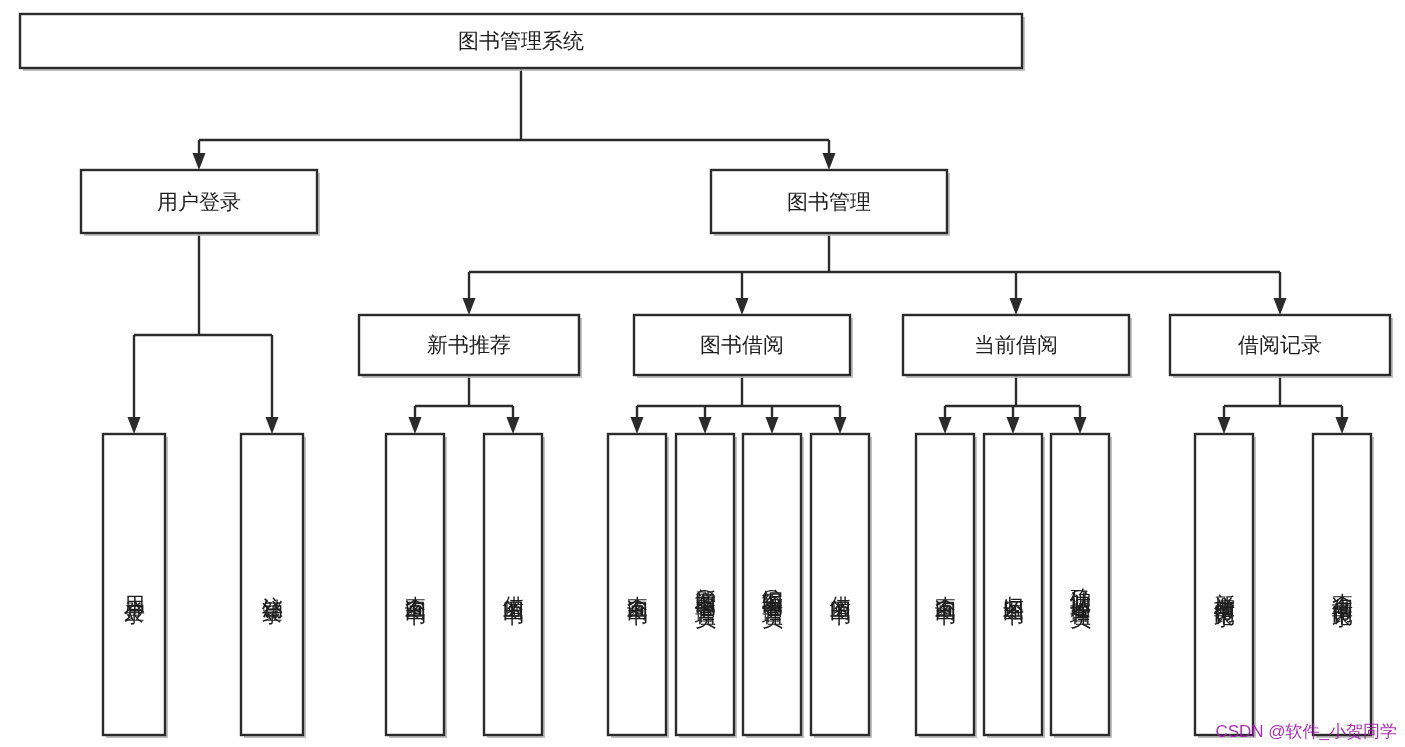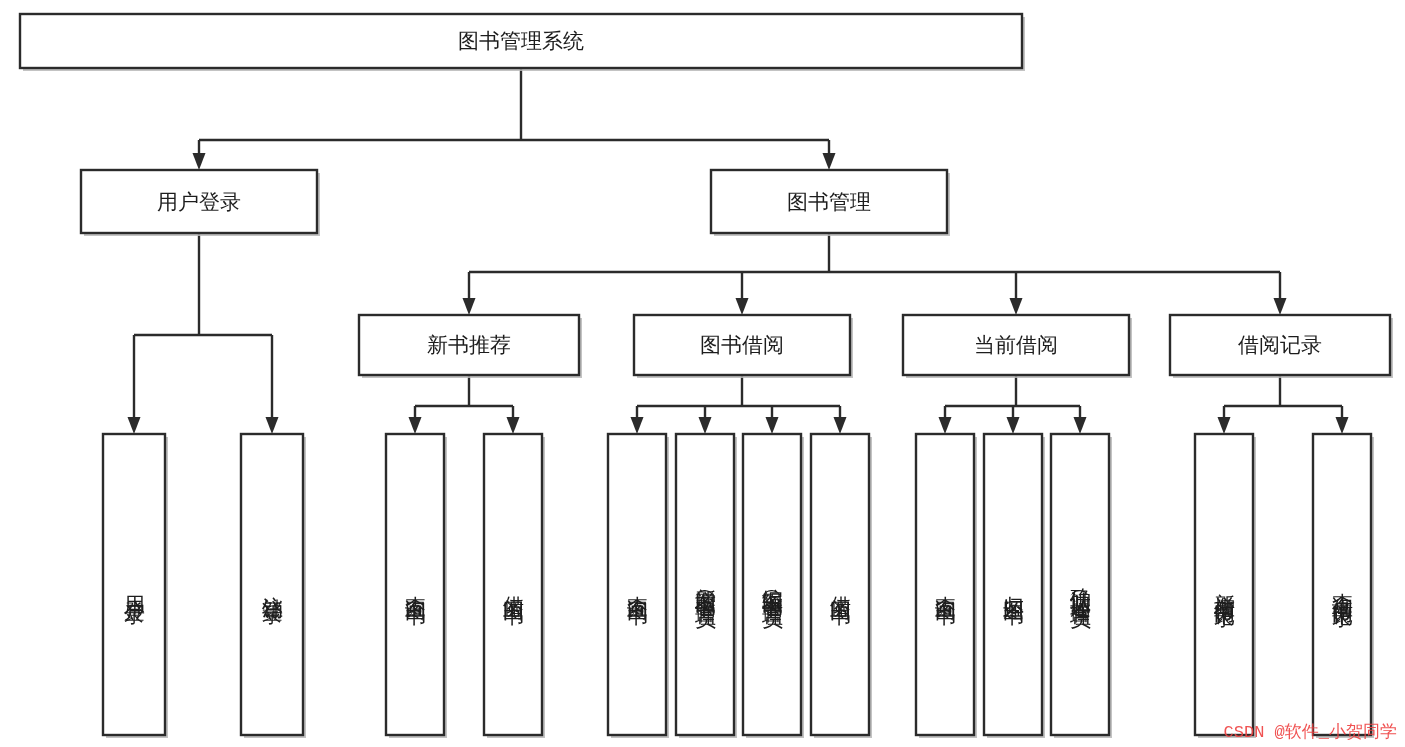--- a/index.html
+++ b/index.html
@@ -65,23 +65,23 @@
     display: flex;
     align-items: center;
     justify-content: center;
     white-space: nowrap;
     pointer-events: none;
   }
   .watermark {
     position: absolute;
     right: 8px;
     bottom: 4px;
-    font-family: Liberation Mono, monospace;
+    font-family: Liberation Sans, sans-serif;
     font-size: 17px;
-    color: #ef4444;
+    color: #a21caf;
     opacity: 0.92;
     white-space: nowrap;
   }
 </style>
 </head>
 <body>
 
 <div id="diagram-root">
   <svg class="diagram-canvas" viewBox="0 0 1405 747">
     <g id="edge-layer">

